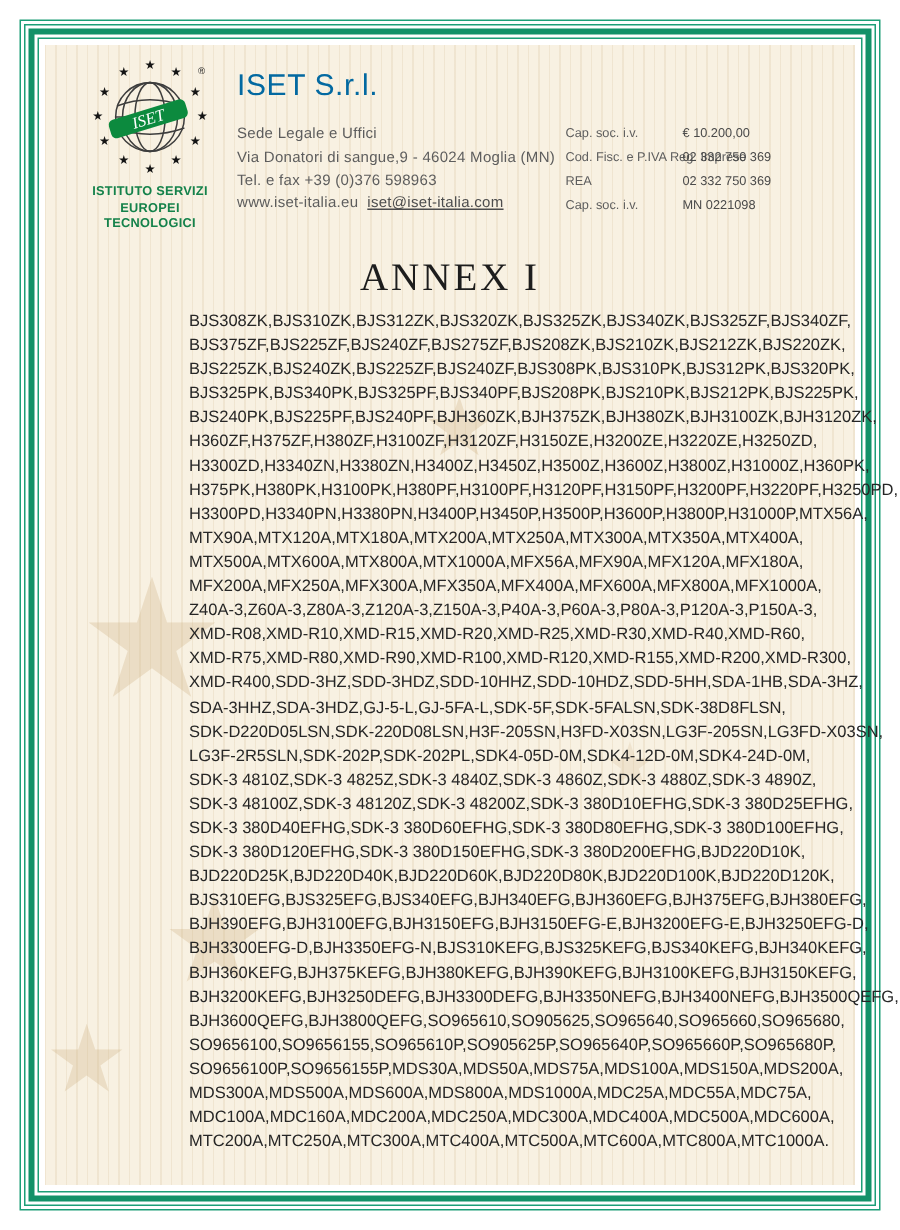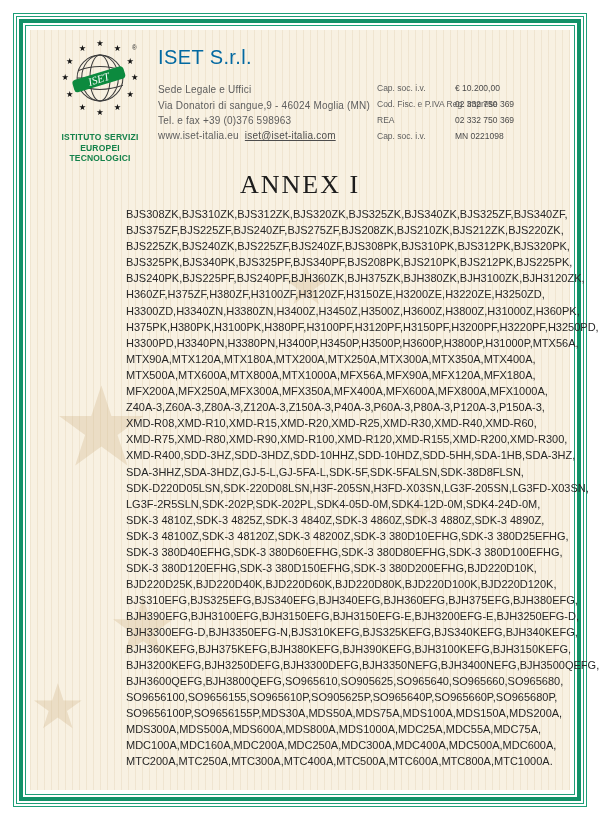--- a/index.html
+++ b/index.html
@@ -29,21 +29,21 @@
   .wm{position:absolute;color:rgba(205,175,130,0.30);line-height:1;user-select:none;}
   .wm1{left:52px;top:372px;font-size:110px;}
   .wm2{left:282px;top:258px;font-size:54px;}
   .wm3{left:108px;top:588px;font-size:78px;}
   .wm4{left:30px;top:676px;font-size:62px;}
   .wm5{left:402px;top:490px;font-size:40px;color:rgba(205,175,130,0.20);}
   
   .logo-box{position:absolute;left:52px;top:34px;width:96px;text-align:center;}
   .logo-svg{width:92px;height:88px;display:block;margin:0 auto;}
   .org-name{
-    margin-top:10px;color:#15824b;font-weight:bold;
+    margin-top:0;color:#15824b;font-weight:bold;
     font-size:8.5px;line-height:10.5px;letter-spacing:.2px;
   }
   .company{position:absolute;left:158px;top:46px;font-size:20px;color:#0369a1;letter-spacing:.4px;}
   .addr{position:absolute;left:158px;font-size:10px;color:#5d5d5d;letter-spacing:.2px;}
   .a1{top:84px}.a2{top:100px}.a3{top:115px}.a4{top:130px}
   .email{text-decoration:underline;color:#4d4d4d;margin-left:6px;text-align:center;}
   .reg-label{position:absolute;left:352px;font-size:8.5px;color:#5d5d5d;margin-left:25px;}
   .reg-value{position:absolute;left:455px;font-size:8.5px;color:#4a4a4a;}
   .r1{top:83px}.r2{top:99px}.r3{top:115px}.r4{top:131px}
   

